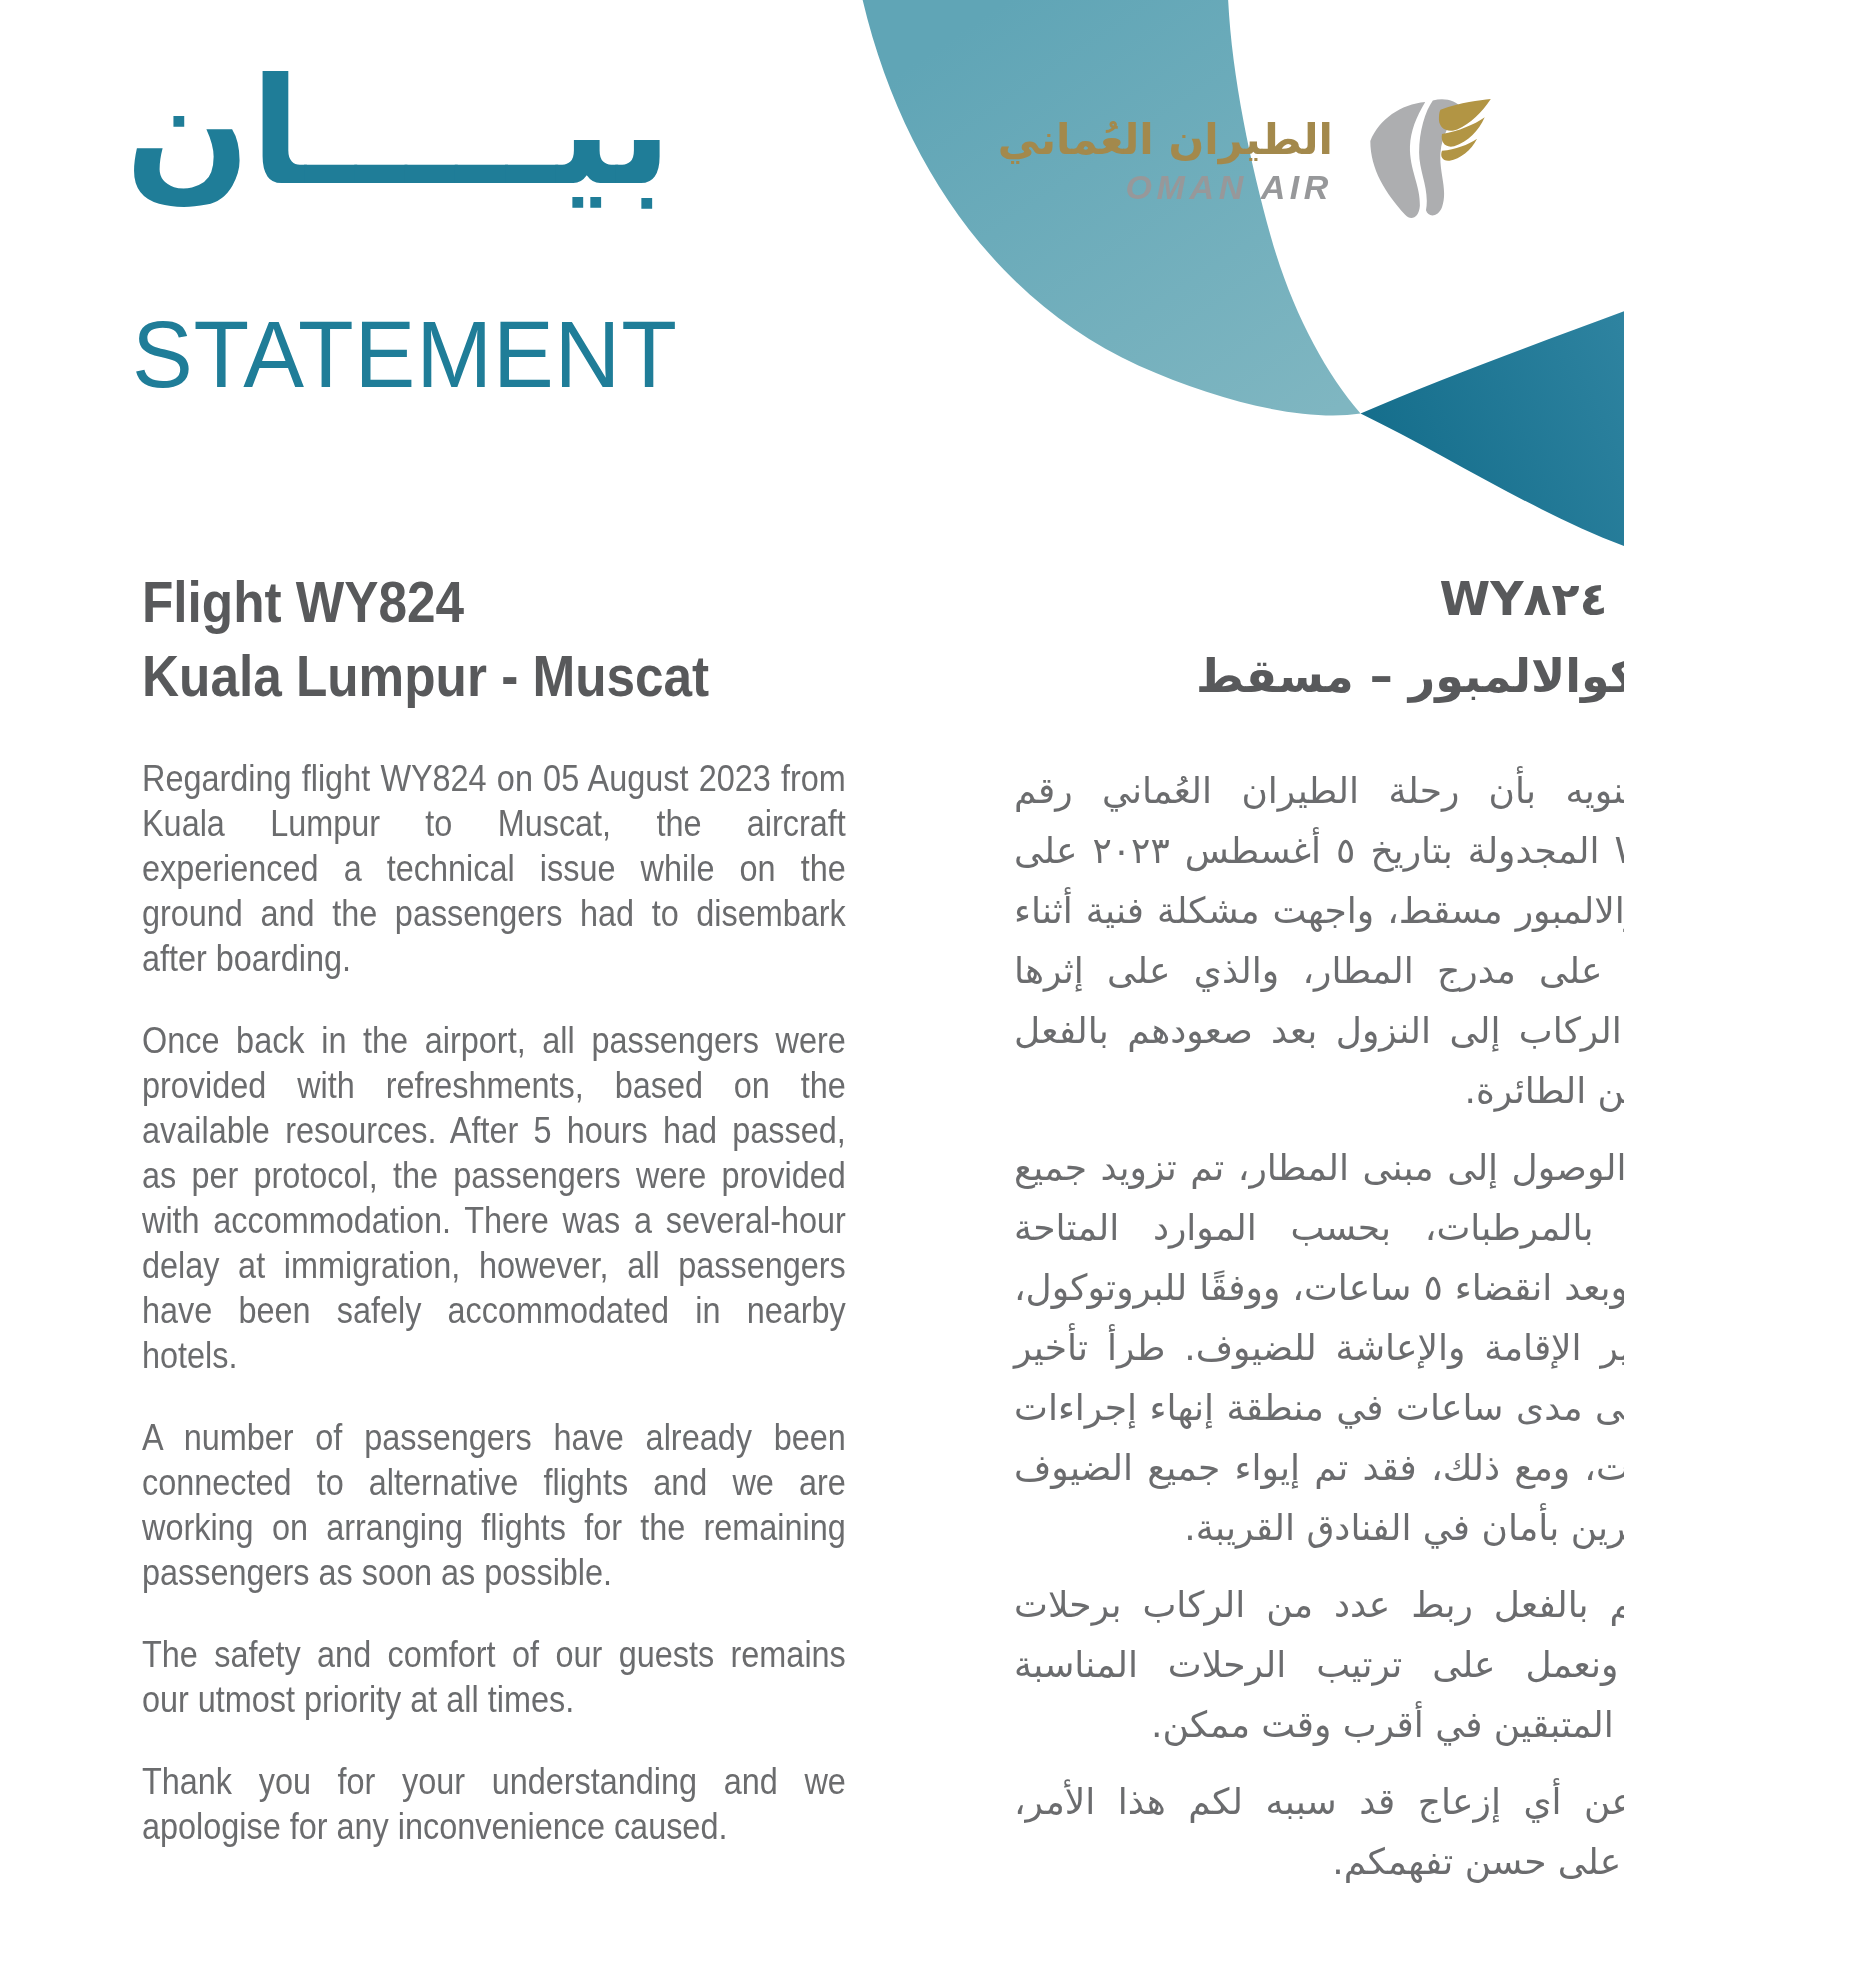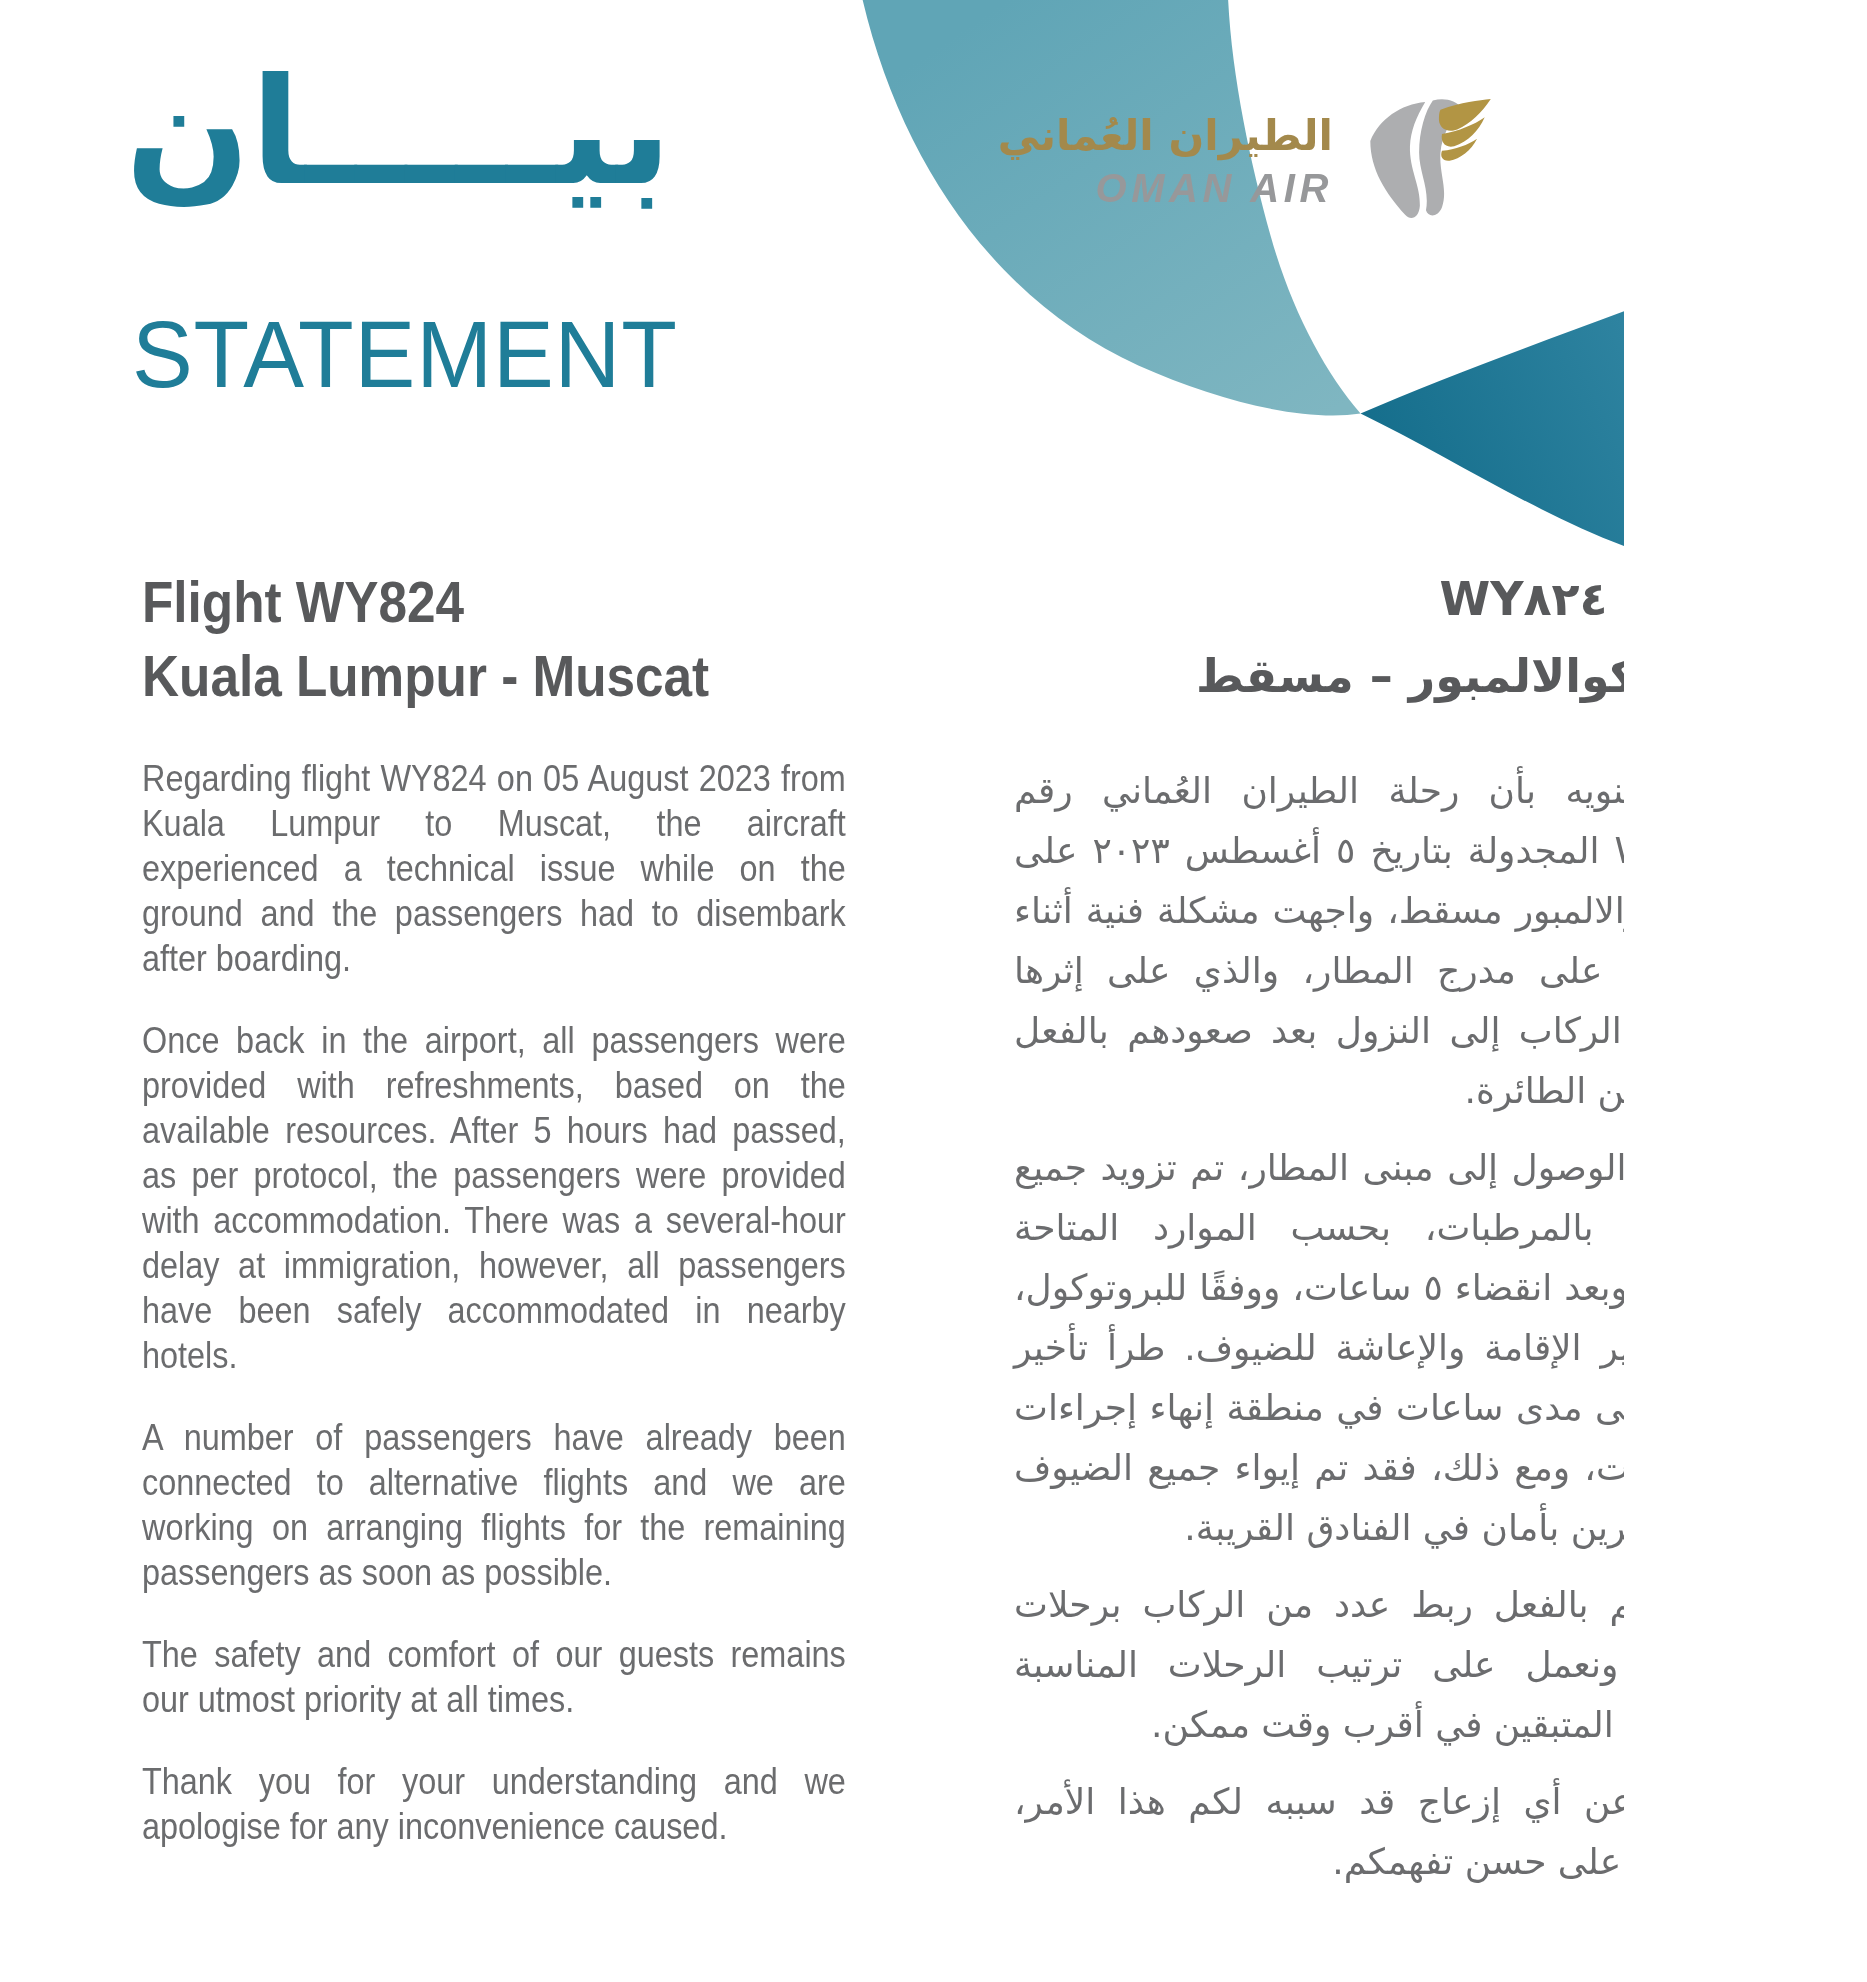--- a/index.html
+++ b/index.html
@@ -14,21 +14,21 @@
   .mast-en{position:absolute;left:132px;top:308px;
            font-family:"Liberation Sans",sans-serif;font-weight:400;
            font-size:94px;line-height:1;color:#1F7D98;letter-spacing:0.8px;
            transform:scaleX(0.97);transform-origin:left top;}
   
   .logo{position:absolute;top:99px;right:130px;display:flex;align-items:center;gap:28px;}
   .logo-text{display:flex;flex-direction:column;align-items:flex-end;}
   .logo-ar{font-family:"DejaVu Sans",sans-serif;font-weight:bold;font-size:42px;
            line-height:1.25;color:#A3894C;direction:rtl;}
   .logo-en{font-family:"Liberation Sans",sans-serif;font-weight:bold;font-style:italic;
-           font-size:40px;line-height:1.1;color:#97989A;letter-spacing:4.6px;margin-top:3.1px;}
+           font-size:34px;line-height:1.1;color:#97989A;letter-spacing:4.6px;margin-top:3.1px;}
   .logo-mark{width:133px;height:122px;}
   
   .col-en{position:absolute;left:142px;top:565px;width:782px;
           transform:scaleX(0.9);transform-origin:left top;}
   .col-en .heading{font-weight:bold;font-size:57px;line-height:74px;color:#58595B;margin:0 0 43px 0;}
   .col-en p{font-size:36px;line-height:45px;color:#6B6C6E;text-align:justify;margin:0 0 37px 0;}
   
   .col-ar{position:absolute;left:1014px;top:561px;width:716px;direction:rtl;
           font-family:"DejaVu Sans",sans-serif;}
   .col-ar .heading{font-weight:bold;font-size:46px;line-height:77px;color:#58595B;

